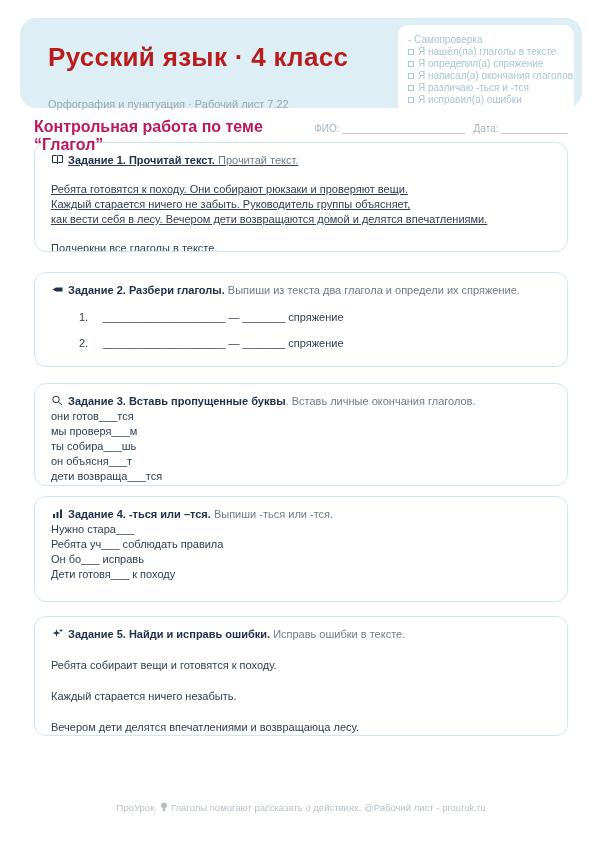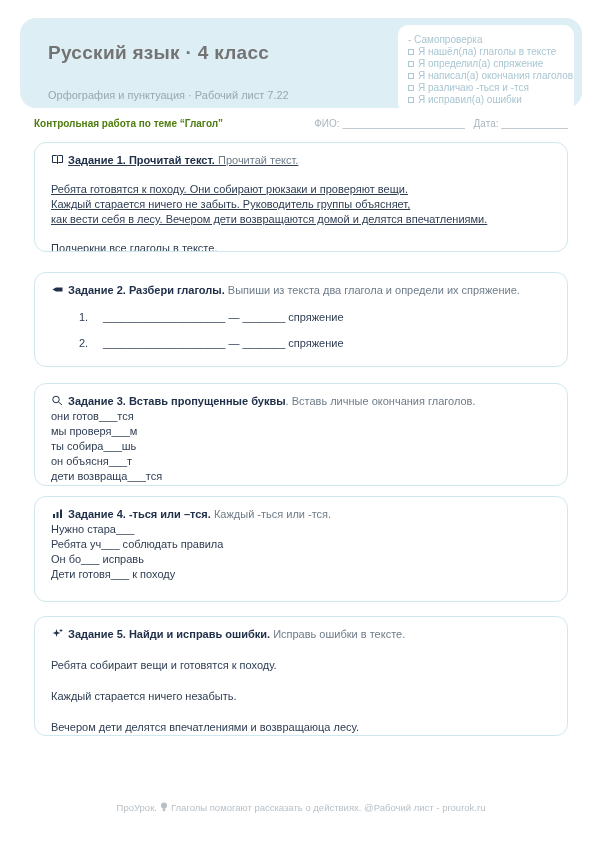--- a/index.html
+++ b/index.html
@@ -3,32 +3,32 @@
 <meta charset="utf-8">
 <style>
   * { margin:0; padding:0; box-sizing:border-box; }
   html,body { width:602px; height:841px; background:#ffffff; overflow:hidden;
               font-family:"Liberation Sans", sans-serif; }
   .page { padding:18px 20px 0; }
 
   
   .header-band { position:relative; height:90px; background:#ddeff5; border-radius:16px;
                  padding:24px 0 0 28px; }
-  .header-title { color:#737373; font-size:19px; font-weight:bold; letter-spacing:.3px; }
+  .header-title { color:#b91c1c; font-size:26px; font-weight:bold; letter-spacing:.3px; }
   .header-subtitle { color:#97a9b1; font-size:11px; margin-top:25px; }
 
   .selfcheck { position:absolute; top:7px; right:8px; width:176px; background:#ffffff;
                border-radius:10px; padding:9px 10px 7px; }
   .sc-line { color:#a9c6d1; font-size:10px; line-height:12px; white-space:nowrap; }
   .cb { display:inline-block; width:6px; height:6px; border:1px solid #a9c6d1;
         margin-right:4px; vertical-align:0px; }
 
   
   .meta-row { display:flex; align-items:baseline; margin:10px 14px 8px; height:16px; }
-  .work-title { font-weight:bold; font-size:10px; color:#4d7c0f; }
+  .work-title { font-weight:bold; font-size:16px; color:#be185d; }
   .meta-right { margin-left:auto; color:#aab6be; font-size:10px; white-space:nowrap; }
   .meta-right .lbl { margin-left:6px; }
   .meta-right .lbl:first-child { margin-left:0; }
   .line-blank { letter-spacing:0; }
 
   
   .task { border:1.5px solid #cfe7ee; border-radius:12px; margin:0 14px;
           padding:10px 16px 0; overflow:hidden; color:#2e3d52; font-size:11px; }
   .t1 { height:110px; margin-bottom:20px;text-decoration:underline; }
   .t2 { height:95px;  margin-bottom:16px; }
@@ -132,21 +132,21 @@
 
   <div class="task t4">
     <div class="task-head">
       <span class="ticon">
         <svg viewBox="0 0 24 22">
             <rect x="3" y="12" width="4" height="8" fill="#20304a"></rect>
             <rect x="10" y="8" width="4" height="12" fill="#20304a"></rect>
             <rect x="17" y="3" width="4" height="17" fill="#20304a"></rect>
           </svg>
       </span><span class="tb">Задание 4. -ться или –тся.</span>
-      <span class="tr">Каждый -ться или -тся.</span>
+      <span class="tr">Выпиши -ться или -тся.</span>
     </div>
     <div class="tline">Нужно стара___</div>
     <div class="tline">Ребята уч___ соблюдать правила</div>
     <div class="tline">Он бо___ исправь</div>
     <div class="tline">Дети готовя___ к походу</div>
   </div>
 
   <div class="task t5">
     <div class="task-head">
       <span class="ticon">

